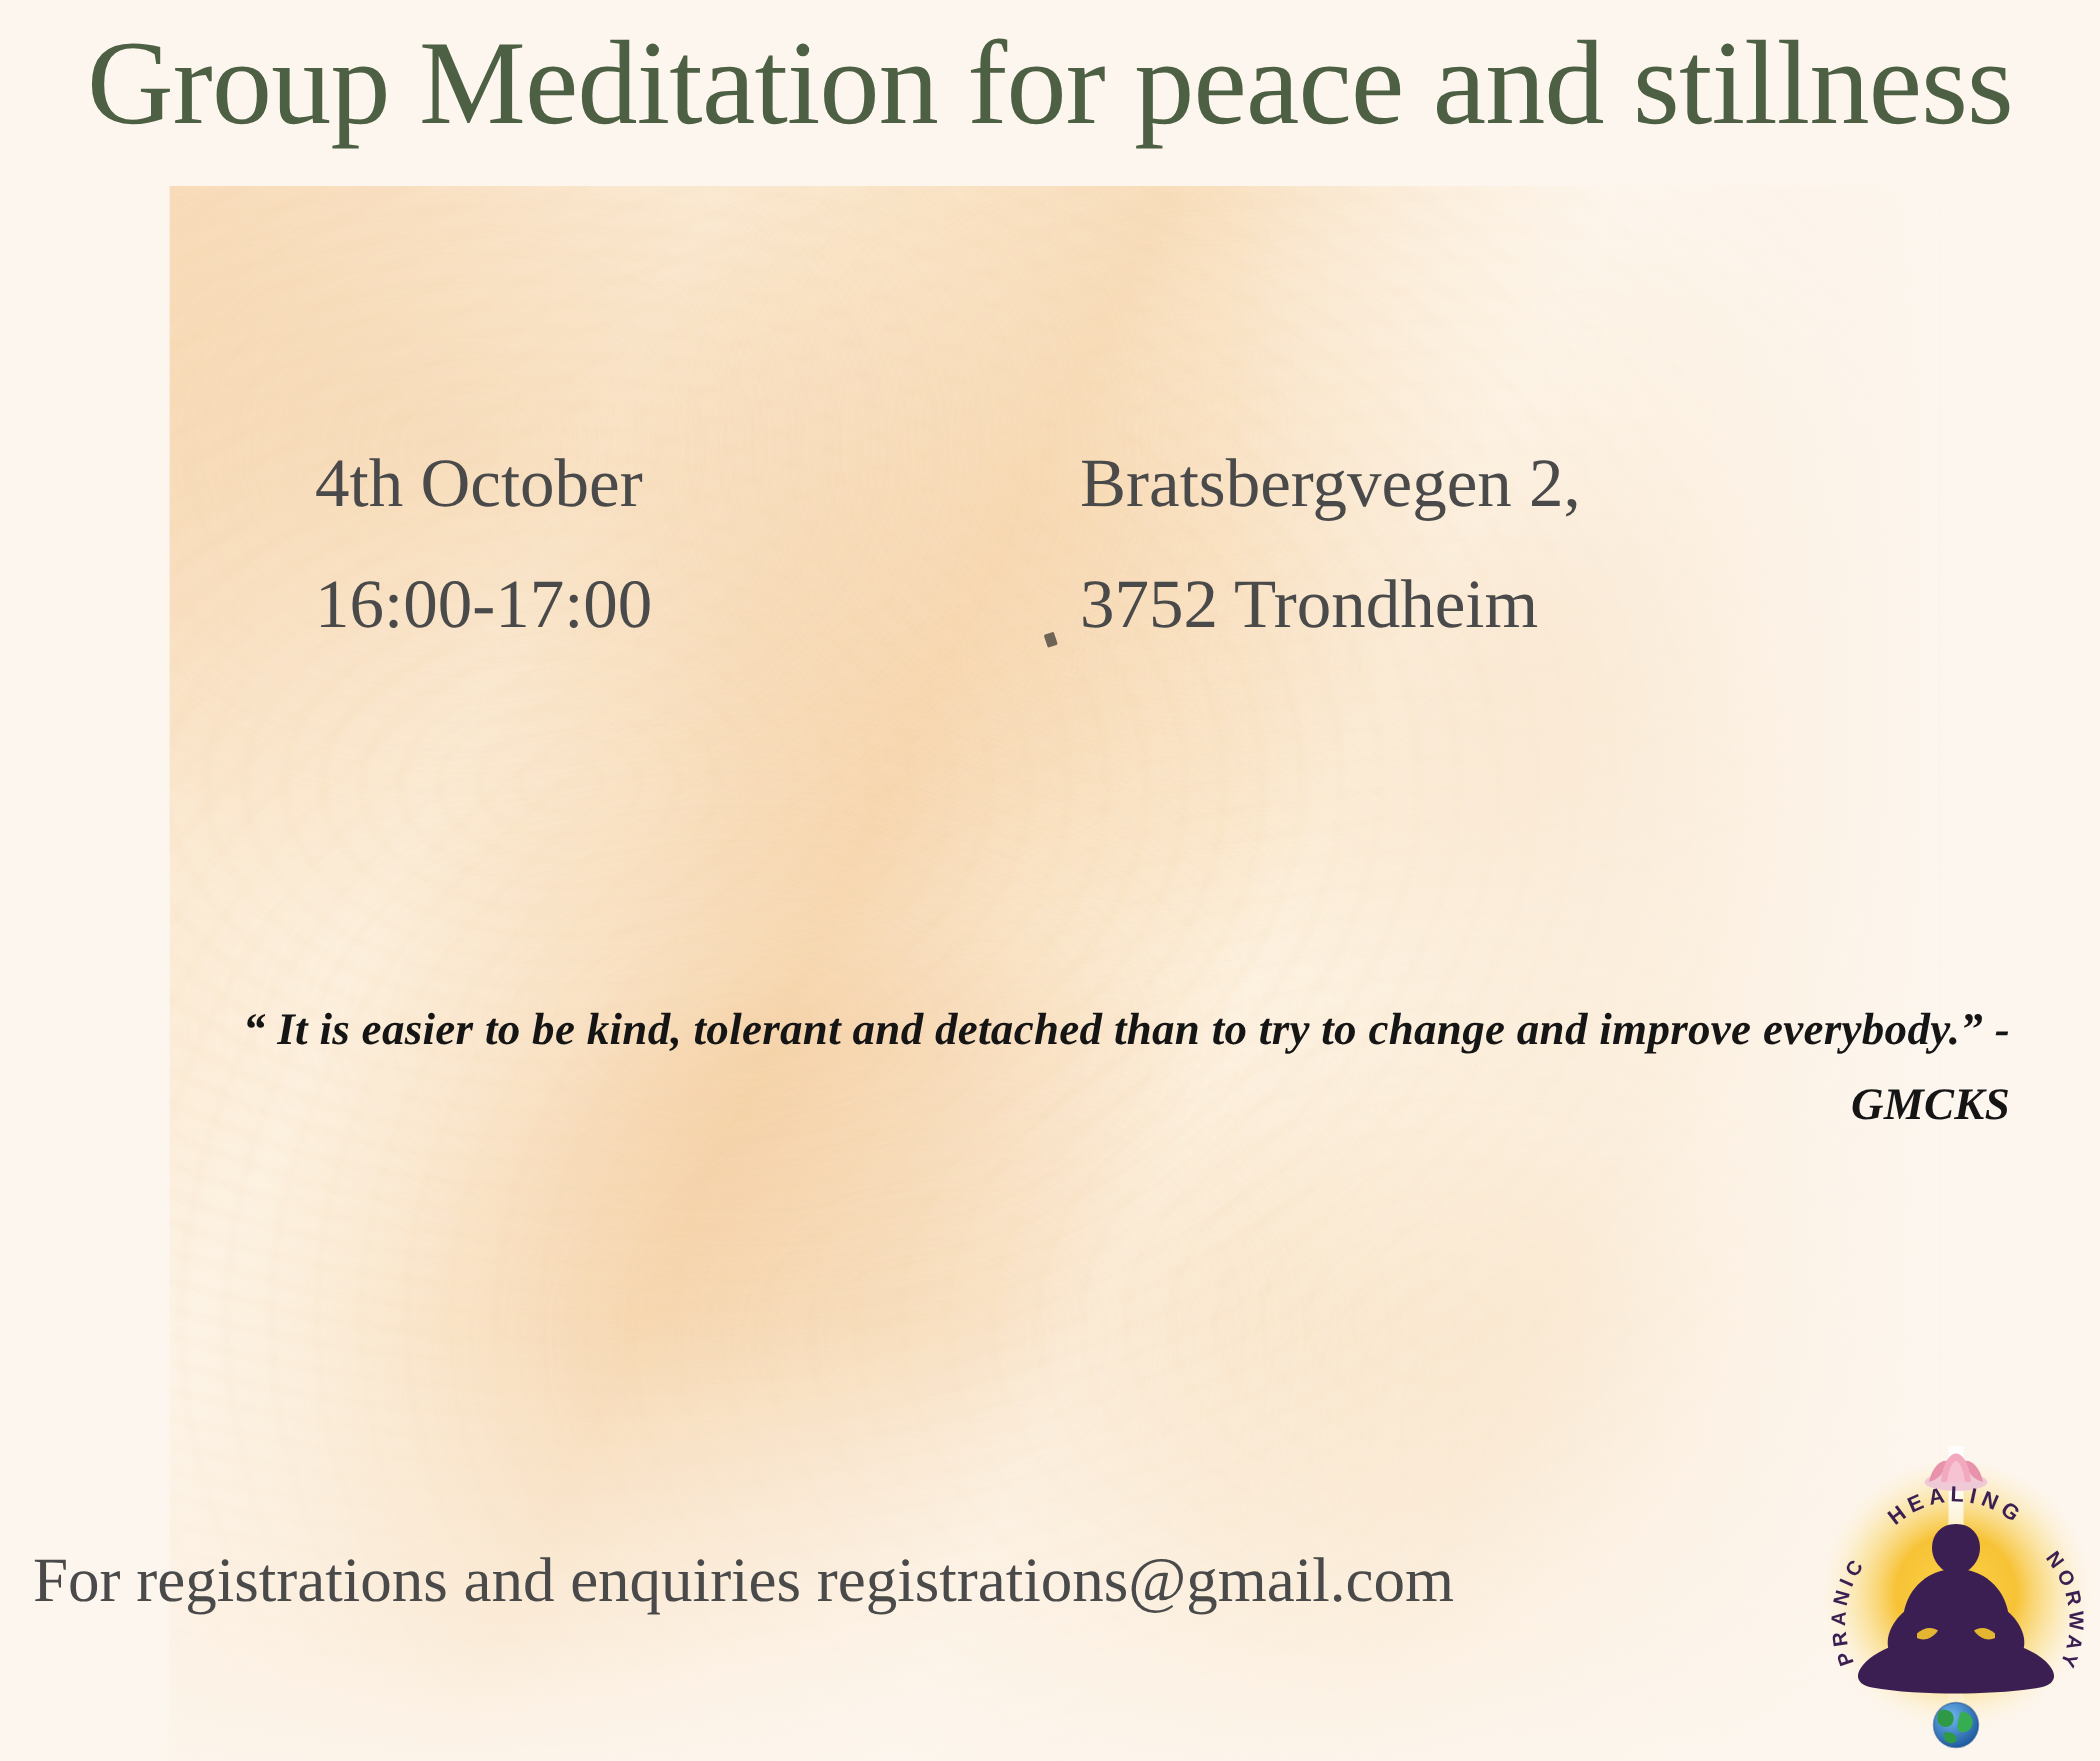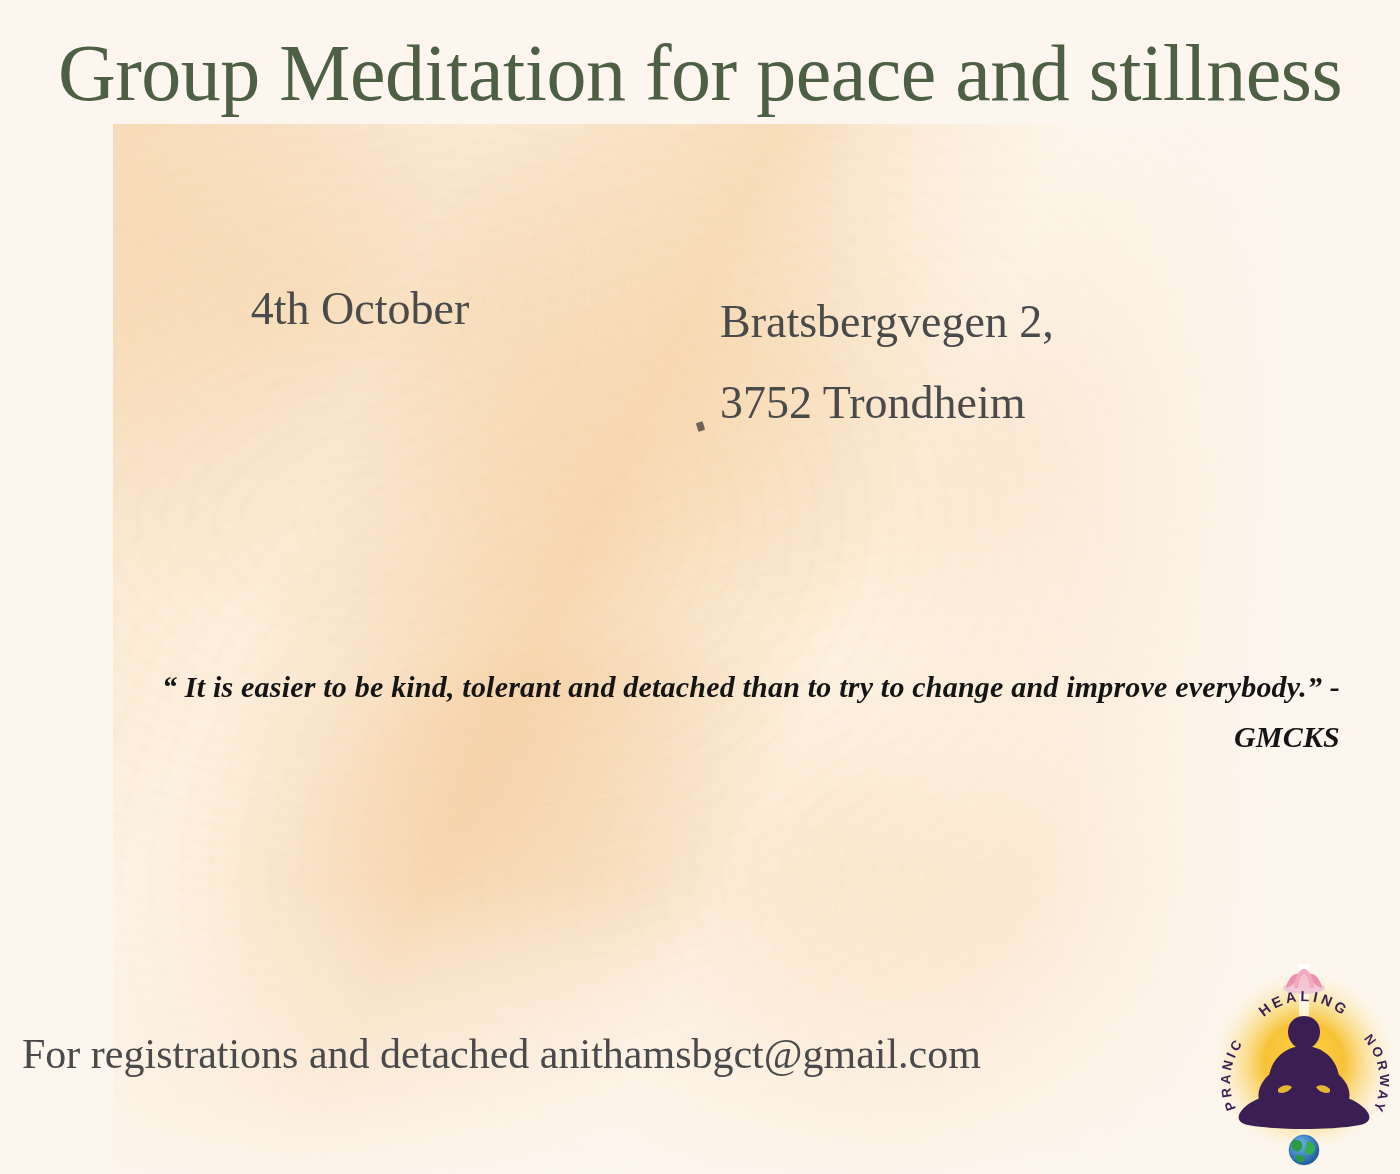--- a/index.html
+++ b/index.html
@@ -91,37 +91,36 @@
     position: absolute; inset: 0;
     background:
       linear-gradient(to right, rgba(253,246,238,0) 60%, rgba(253,246,238,0.85) 93%, rgba(253,246,238,1) 100%),
       linear-gradient(to bottom, rgba(253,246,238,0) 72%, rgba(253,246,238,0.55) 92%, rgba(253,246,238,0.9) 100%);
   }
 
   
   .title {
     position: absolute;
     left: 0; right: 0;
-    top: 33px;
+    top: 16px;
     text-align: center;
     font-family: "Liberation Serif", serif;
     font-size: 80px;
     line-height: 1.0;
     color: #4e6044;
     letter-spacing: -0.5px;
     white-space: nowrap;
     z-index: 5;
   }
 
   .date-block {
     position: absolute;
     left: 210px;
-    top: 269px;
+    top: 282px;
     width: 300px;
-    text-align: center;
     font-family: "Liberation Serif", serif;
     font-size: 46px;
     line-height: 1.75;
     color: #4a4a4a;
     z-index: 5;
   }
 
   .address-block {
     position: absolute;
     left: 720px;
@@ -202,35 +201,36 @@
     <div class="swirl s7"></div>
     <div class="swirl s8"></div>
     <div class="rings"></div>
     <div class="tex-fade"></div>
   </div>
 
   <div class="title">Group Meditation for peace and stillness</div>
 
   <div class="date-block">
     <div>4th October</div>
+    <div>16:00-17:00</div>
   </div>
 
   <div class="address-block">
     <div>Bratsbergvegen 2,</div>
     <div>3752 Trondheim</div>
   </div>
 
   <div class="speck"></div>
 
   <div class="quote">
     <span>“ It is easier to be kind, tolerant and detached than to try to</span>
     <span>change and improve everybody.” - GMCKS</span>
   </div>
 
-  <div class="contact">For registrations and detached anithamsbgct@gmail.com</div>
+  <div class="contact">For registrations and enquiries registrations@gmail.com</div>
 
   <div class="logo">
     <svg viewBox="0 0 192 216" xmlns="http://www.w3.org/2000/svg">
       <defs>
         <radialGradient id="glow" cx="50%" cy="48%" r="52%">
           <stop offset="0%" stop-color="#fbd24a" stop-opacity="1"></stop>
           <stop offset="42%" stop-color="#f7c02c" stop-opacity="0.95"></stop>
           <stop offset="70%" stop-color="#fadf8c" stop-opacity="0.6"></stop>
           <stop offset="100%" stop-color="#fdf6ee" stop-opacity="0"></stop>
         </radialGradient>

